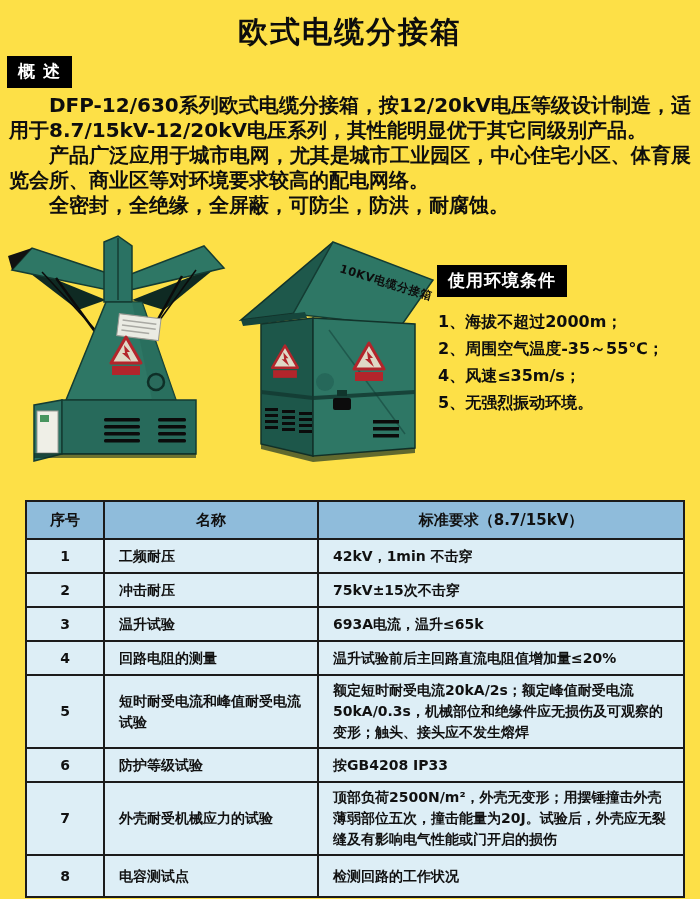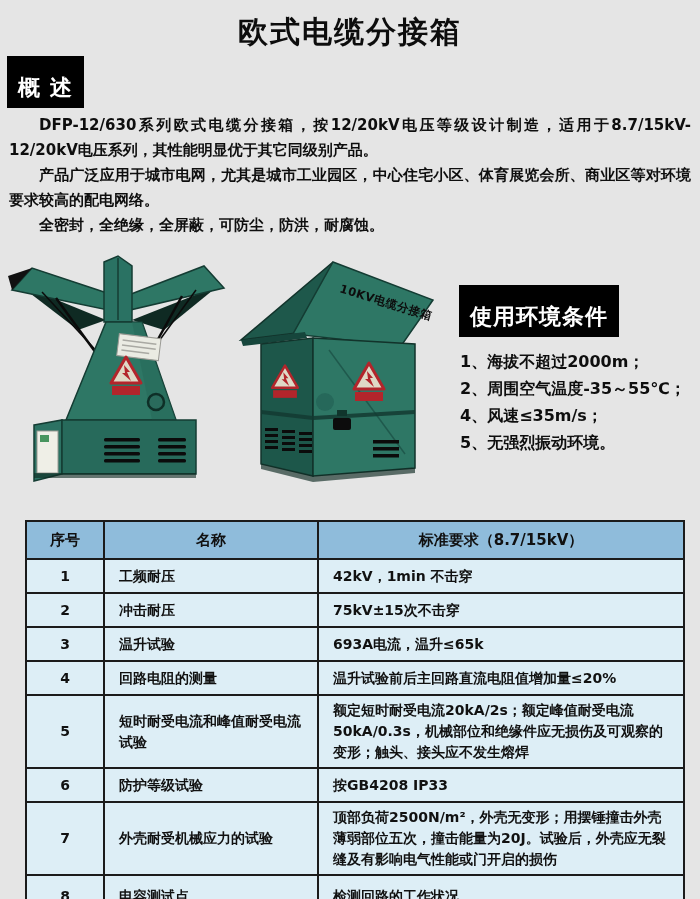--- a/index.html
+++ b/index.html
@@ -1,44 +1,44 @@
 <!DOCTYPE html>
 <html style="--text: #111111; --badge-bg: #000000; --badge-text: #ffffff; --table-header-bg: #8FBCDB; --table-row-bg: #DDEEF6; --table-border: #1b1b1b; --product-green: #2E7765; --warning-red: #B3252B;"><head>
 <meta charset="utf-8">
 <style>
   * { margin: 0; padding: 0; box-sizing: border-box; }
   html,body { background: #ffffff; }
   body { font-family: "DejaVu Sans", "Liberation Sans", sans-serif; color: var(--text, #111); }
-  .page { position: relative; width: 700px; height: 899px; background: #e5e5e5; overflow: hidden; }
+  .page { position: relative; width: 700px; height: 899px; background: #fde047; overflow: hidden; }
 
   .title { text-align: center; font-size: 30px; font-weight: bold; letter-spacing: 2px; padding-top: 12px; color: #0d0d0d; }
 
   .badge {
     display: inline-block;
     background: var(--badge-bg, #000);
     color: var(--badge-text, #fff);
-    font-size: 22px; font-weight: bold;
+    font-size: 17px; font-weight: bold;
     letter-spacing: 1px;
-    padding: 16px 10px 4px 10px;
+    padding: 3px 10px 4px 10px;
     box-shadow: 0 0 0 1px #000;
     text-align: center;
   }
   .badge-overview { margin: 4px 0 0 8px; }
   .badge-params  { margin: 8px 0 0 8px; }
 
   .paras { margin: 6px 9px 0 9px; }
   .paras p {
-    font-size: 15px; font-weight: bold; line-height: 25px;
+    font-size: 20px; font-weight: bold; line-height: 25px;
     text-indent: 2em; text-align: justify; color: #0e0e0e;
   }
 
   .media-row { display: flex; align-items: flex-start; margin-top: 4px; height: 252px; }
   .photo-open  { margin-left: 6px; flex: 0 0 auto; }
   .photo-cab   { margin-left: 2px; margin-top: 10px; flex: 0 0 auto; }
-  .env-col { margin-left: 22px; margin-top: 44px; width: 246px; }
+  .env-col { margin-top: 44px; width: 246px; }
   .env-list { list-style: none; margin-top: 12px; }
   .env-list li { font-size: 16px; font-weight: bold; line-height: 27px; color: #0e0e0e; white-space: nowrap; }
 
   table.params {
     border-collapse: collapse;
     margin: 26px 0 0 25px;
     width: 658px;
     table-layout: fixed;
   }
   table.params th, table.params td {

